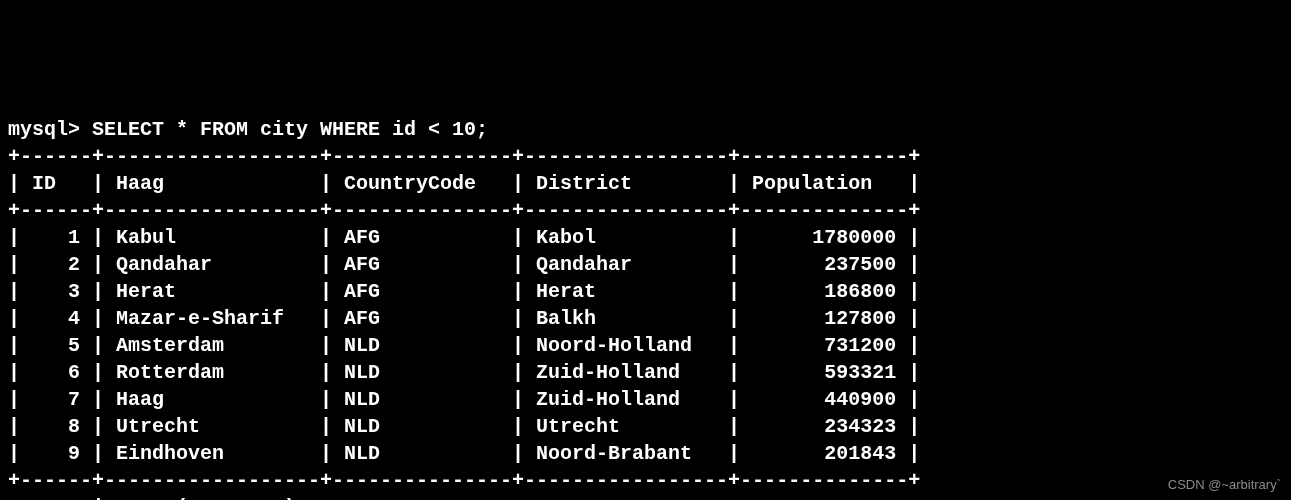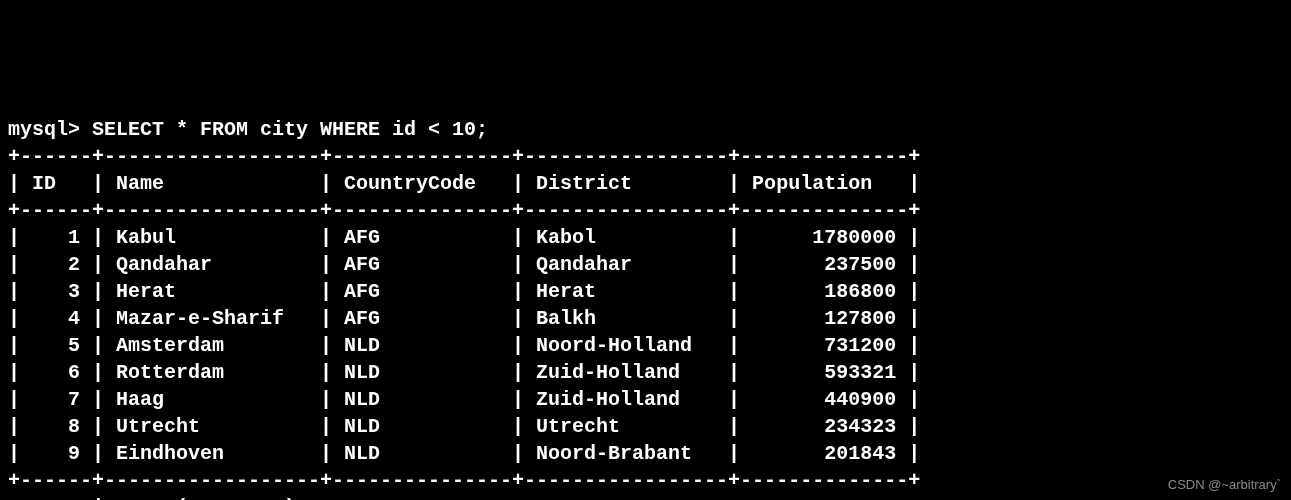--- a/index.html
+++ b/index.html
@@ -28,21 +28,21 @@
       white-space: nowrap;
     }
   </style>
 </head>
 <body>
 
 
 
 <div><span>mysql&gt;</span> <span>SELECT * FROM city WHERE id &lt; 10;</span>
 <span>+------+------------------+---------------+-----------------+--------------+</span>
-<span>| ID   | Name             | CountryCode   | District        | Population   |</span>
+<span>| ID   | Haag             | CountryCode   | District        | Population   |</span>
 <span>+------+------------------+---------------+-----------------+--------------+</span>
 <span>|    1 | Kabul            | AFG           | Kabol           |      1780000 |
 |    2 | Qandahar         | AFG           | Qandahar        |       237500 |
 |    3 | Herat            | AFG           | Herat           |       186800 |
 |    4 | Mazar-e-Sharif   | AFG           | Balkh           |       127800 |
 |    5 | Amsterdam        | NLD           | Noord-Holland   |       731200 |
 |    6 | Rotterdam        | NLD           | Zuid-Holland    |       593321 |
 |    7 | Haag             | NLD           | Zuid-Holland    |       440900 |
 |    8 | Utrecht          | NLD           | Utrecht         |       234323 |
 |    9 | Eindhoven        | NLD           | Noord-Brabant   |       201843 |</span>

